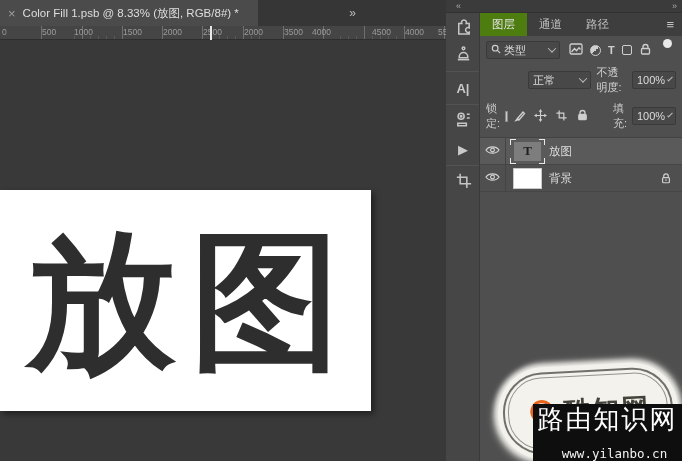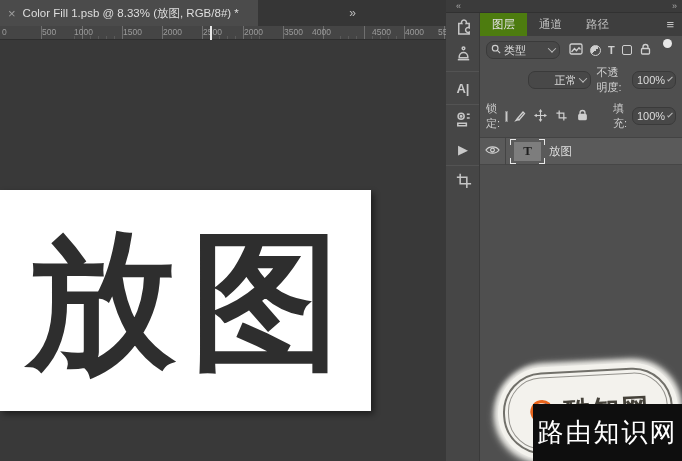--- a/index.html
+++ b/index.html
@@ -44,24 +44,24 @@
 
   .panel { position:absolute; left:34px; top:13px; width:202px; height:448px; background:#4f4f4f; }
   .panel-tabs { height:23px; background:#3e3e3e; display:flex; align-items:stretch; position:relative; }
   .panel-tab { padding:0 12px; font-size:11.5px; display:flex; align-items:center; color:#c3c3c3; }
   .panel-tab.active { background:#4d7c0f; color:#e0e0e0; }
   .panel-menu-icon { position:absolute; right:8px; top:5px; font-size:13px; color:#c3c3c3; line-height:13px; }
 
   .panel-body { padding:5px 6px 0 6px; font-size:11px; }
   .prow { display:flex; align-items:center; margin-bottom:6px; gap:5px; }
 
-  .field { background:#484848; border:1px solid #3a3a3a; border-radius:7px; height:18px; display:flex; align-items:center; padding:0 4px; gap:4px; color:#dcdcdc; }
+  .field { background:#484848; border:1px solid #3a3a3a; border-radius:2px; height:18px; display:flex; align-items:center; padding:0 4px; gap:4px; color:#dcdcdc; }
   .chev { width:6px; height:6px; border-right:1.5px solid #bdbdbd; border-bottom:1.5px solid #bdbdbd; transform:rotate(45deg) translate(-1px,-1px); display:inline-block; }
   .filter-field { width:74px; justify-content:space-between; }
-  .blend-field { width:92px; justify-content:flex-end;margin-left:42px; }
+  .blend-field { width:92px; justify-content:space-between;margin-left:42px; }
   .val-field { width:44px; justify-content:space-between; }
 
   .mini-icons { display:flex; align-items:center; gap:7px; margin-left:4px; }
   .mini-icons svg { stroke:#cfcfcf; fill:none; stroke-width:1.3; }
   .half-circle { width:11px; height:11px; border-radius:50%; border:1px solid #cfcfcf; background:linear-gradient(135deg, #cfcfcf 50%, transparent 50%); }
   .t-glyph { font-size:11px; font-weight:bold; color:#cfcfcf; line-height:1; }
   .shape-sq { width:10px; height:10px; border:1.3px solid #cfcfcf; border-radius:2px; }
   .filter-toggle { width:9px; height:9px; border-radius:50%; background:#e9e9e9; margin-left:6px; align-self:flex-start; margin-top:-2px; }
 
   .checker { width:11px; height:11px; border:1px solid #8a8a8a; background:conic-gradient(#c9c9c9 25%, #5e5e5e 0 50%, #c9c9c9 0 75%, #5e5e5e 0); }
@@ -88,21 +88,21 @@
 
   
   .stamp { position:absolute; left:498px; top:365px; width:180px; height:92px; transform:rotate(-3deg);
     background:#f3f2ed; border-radius:46px;
     box-shadow:0 0 5px 3px rgba(243,242,237,.9), 2px -2px 7px 2px rgba(243,242,237,.55), -3px 3px 7px 2px rgba(243,242,237,.55);
     display:flex; align-items:center; justify-content:center; gap:8px; z-index:5; }
   .stamp::before { content:""; position:absolute; inset:5px; border:2px solid rgba(70,68,62,.75); border-radius:40px; }
   .stamp::after { content:""; position:absolute; inset:10px; border:1px solid rgba(70,68,62,.55); border-radius:34px; }
   .stamp-text { font-size:27px; font-weight:700; color:#45423a; letter-spacing:2px; }
   .wm-box { position:absolute; left:533px; top:404px; width:149px; height:57px; background:#0e0e0e; z-index:6;
-    display:flex; flex-direction:row; align-items:center; justify-content:center; }
+    display:flex; flex-direction:column; align-items:center; justify-content:space-between; }
   .wm-title { font-family:"Liberation Serif", serif; font-size:26px; color:#ffffff; letter-spacing:2px; line-height:1.2; white-space:nowrap; }
   .wm-url { font-family:"DejaVu Sans Mono", monospace; font-size:12.5px; color:#f2f2f2; margin-top:1px; padding-left:14px; }
 </style>
 </head>
 <body>
 
 <div class="tabbar">
   <div class="doc-tab active">
     <span class="tab-close">×</span>
     <span>Color Fill 1.psb @ 8.33% (放图, RGB/8#) *</span>
@@ -293,29 +293,51 @@
           <div class="thumb-wrap">
             <div class="thumb text-thumb">T</div>
             <span class="corner tl"></span>
               <span class="corner tr"></span>
               <span class="corner bl"></span>
               <span class="corner br"></span>
           </div>
           <span class="layer-name">放图</span>
         </div>
 
+        <div class="layer-row">
+          <div class="eye-cell">
+            <span>
+              <svg width="15" height="10" viewBox="0 0 16 10">
+                  <path d="M1 5C4 .5 12 .5 15 5 12 9.5 4 9.5 1 5z"></path>
+                  <circle cx="8" cy="5" r="2"></circle>
+                </svg>
+            </span>
+          </div>
+          <div class="thumb-wrap">
+            <div class="thumb bg-thumb"></div>
+          </div>
+          <span class="layer-name">背景</span>
+          <span class="layer-lock">
+            <svg class="lock-svg" width="12" height="13" viewBox="0 0 13 13">
+                <path d="M4 5.5V4a2.5 2.5 0 0 1 5 0v1.5"></path>
+                <rect x="2.8" y="5.5" width="7.4" height="5.6" rx="1"></rect>
+                <circle cx="6.5" cy="8.2" r="0.9" style="fill:#cfcfcf;stroke:none"></circle>
+              </svg>
+          </span>
+        </div>
       </div>
     </div>
   </div>
 </div>
 
 <div class="stamp">
   <span>
     <svg width="30" height="30" viewBox="0 0 30 30">
       <path d="M23 8a10 10 0 1 0 3 7" fill="none" stroke="#e8641b" stroke-width="3.2" stroke-linecap="round"></path>
       <path d="M10 9v8a5 5 0 0 0 10 0V9" fill="none" stroke="#2a6fd6" stroke-width="3.6" stroke-linecap="round"></path>
     </svg>
   </span>
   <span class="stamp-text">酷知网</span>
 </div>
 <div class="wm-box">
   <div class="wm-title">路由知识网</div>
+  <div class="wm-url">www.yilanbo.cn</div>
 </div>
 
 </body></html>

